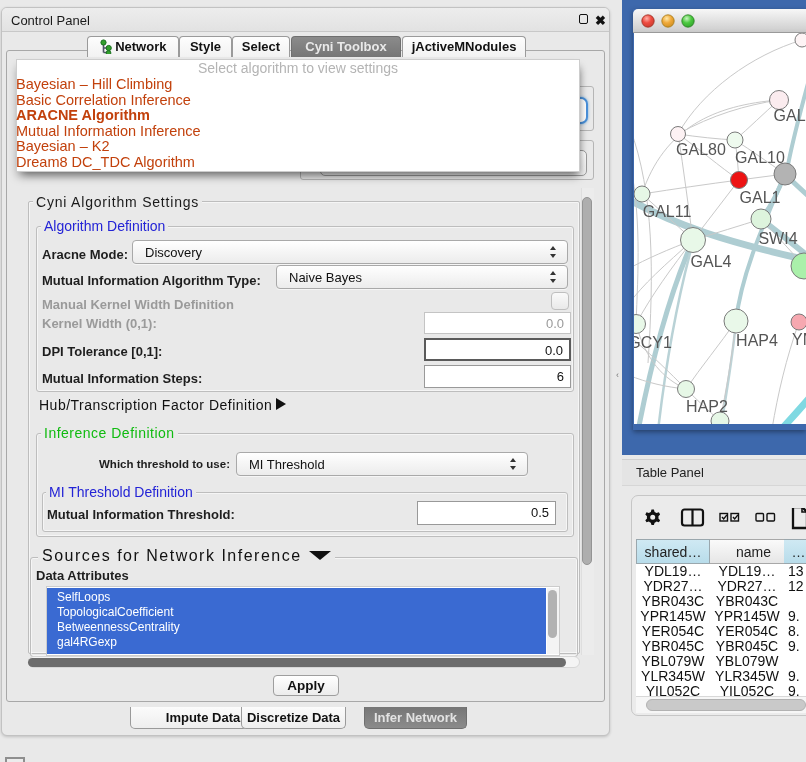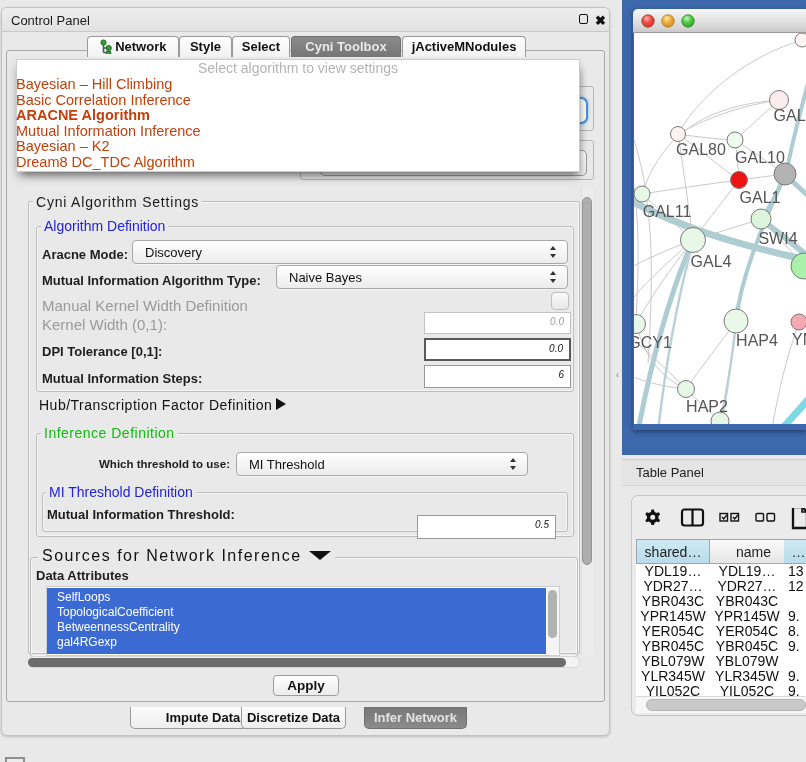--- a/index.html
+++ b/index.html
@@ -1,24 +1,24 @@
 <!DOCTYPE html>
 <html><head><meta charset="utf-8">
 <style>
 *{margin:0;padding:0;box-sizing:border-box;}
 html,body{width:806px;height:762px;background:#e9e9e9;font-family:"Liberation Sans",sans-serif;overflow:hidden;position:relative;}
 .abs{position:absolute;}
 .lbl{font-size:13px;font-weight:bold;color:#1e1e1e;white-space:nowrap;}
-.glbl{font-size:15px;font-weight:normal;color:#9a9a9a;white-space:nowrap;}
+.glbl{font-size:13px;font-weight:bold;color:#9a9a9a;white-space:nowrap;}
 .combo{position:absolute;border:1px solid #a9a9a9;border-radius:4px;background:linear-gradient(#ffffff,#f6f6f6 45%,#ececec);box-shadow:0 1px 0 rgba(255,255,255,.6);}
 .combo .ct{position:absolute;left:12px;top:50%;transform:translateY(-50%);font-size:13px;color:#111;white-space:nowrap;}
 .spin{position:absolute;right:9px;top:50%;transform:translateY(-50%);width:9px;height:14px;}
 .spin:before{content:"";position:absolute;left:1px;top:1px;border-left:3.5px solid transparent;border-right:3.5px solid transparent;border-bottom:4.5px solid #333;}
 .spin:after{content:"";position:absolute;left:1px;bottom:1px;border-left:3.5px solid transparent;border-right:3.5px solid transparent;border-top:4.5px solid #333;}
-.tfield{position:absolute;background:#fff;border:1px solid #999;font-size:10px;color:#111;text-align:right;padding:3px 6px 0 12px;font-style:italic;}
+.tfield{position:absolute;background:#fff;border:1px solid #999;font-size:13px;color:#111;text-align:right;padding:3px 6px 0 12px;}
 .grp{position:absolute;border:1px solid #bdbdbd;border-radius:3px;box-shadow:inset 0 0 0 1px rgba(255,255,255,.55);}
 .gtitle{position:absolute;top:-8px;background:#e9e9e9;padding:0 3px;font-size:14px;white-space:nowrap;text-align:right;}
 </style></head>
 <body>
 
 <div class="abs" id="cpwin" style="left:1px;top:7px;width:609px;height:729px;background:#e9e9e9;border:1px solid #c2c2c2;border-radius:6px;box-shadow:0 1px 3px rgba(0,0,0,.18);"></div>
 
 <div class="abs" style="left:2px;top:8px;width:607px;height:24px;background:linear-gradient(#ededed,#e2e2e2);border-bottom:1px solid #c8c8c8;border-radius:5px 5px 0 0;"></div>
 <div class="abs" style="left:11px;top:13px;font-size:13px;color:#1a1a1a;">Control Panel</div>
 <div class="abs" style="left:579px;top:14px;width:9px;height:10px;border:1.6px solid #111;border-radius:2px;"></div>
@@ -86,21 +86,21 @@
 <div class="lbl abs" style="left:99px;top:458px;font-size:11.5px;">Which threshold to use:</div>
 <div class="combo" style="left:236px;top:452px;width:292px;height:24px;">
     <span class="ct">MI Threshold</span>
     <span class="spin"></span>
   </div>
 
 <div class="grp" style="left:42px;top:492px;width:526px;height:40px;"></div>
 <div class="gtitle" style="left:46px;top:484px;color:#2323d6;">MI Threshold Definition</div>
 
 <div class="lbl abs" style="left:47px;top:507px;">Mutual Information Threshold:</div>
-<div class="tfield" style="left:417px;top:515px;width:139px;height:24px;">0.5</div>
+<div class="tfield" style="left:417px;top:501px;width:139px;height:24px;">0.5</div>
 
 <div class="grp" style="left:30px;top:557px;width:548px;height:100px;"></div>
 <div class="abs" style="left:38px;top:547px;background:#e9e9e9;padding:0 4px;font-size:16px;letter-spacing:1.5px;color:#111;">Sources for Network Inference <span style="display:inline-block;width:0;height:0;border-left:11px solid transparent;border-right:11px solid transparent;border-top:9.5px solid #111;margin-left:1px;vertical-align:1px;"></span></div>
 
 <div class="lbl abs" style="left:36px;top:568px;">Data Attributes</div>
 
 <div class="abs" style="left:46px;top:586px;width:514px;height:70px;background:#fff;border:1px solid #ccc;"></div>
 <div class="abs" style="left:47px;top:588px;width:499px;height:66px;background:#3a6ad2;"></div>
 <div class="abs" style="left:57px;top:590px;font-size:12px;color:#fff;line-height:15px;">SelfLoops<br>TopologicalCoefficient<br>BetweennessCentrality<br>gal4RGexp</div>
 <div class="abs" style="left:547px;top:588px;width:12px;height:66px;background:#f4f4f4;"></div>

